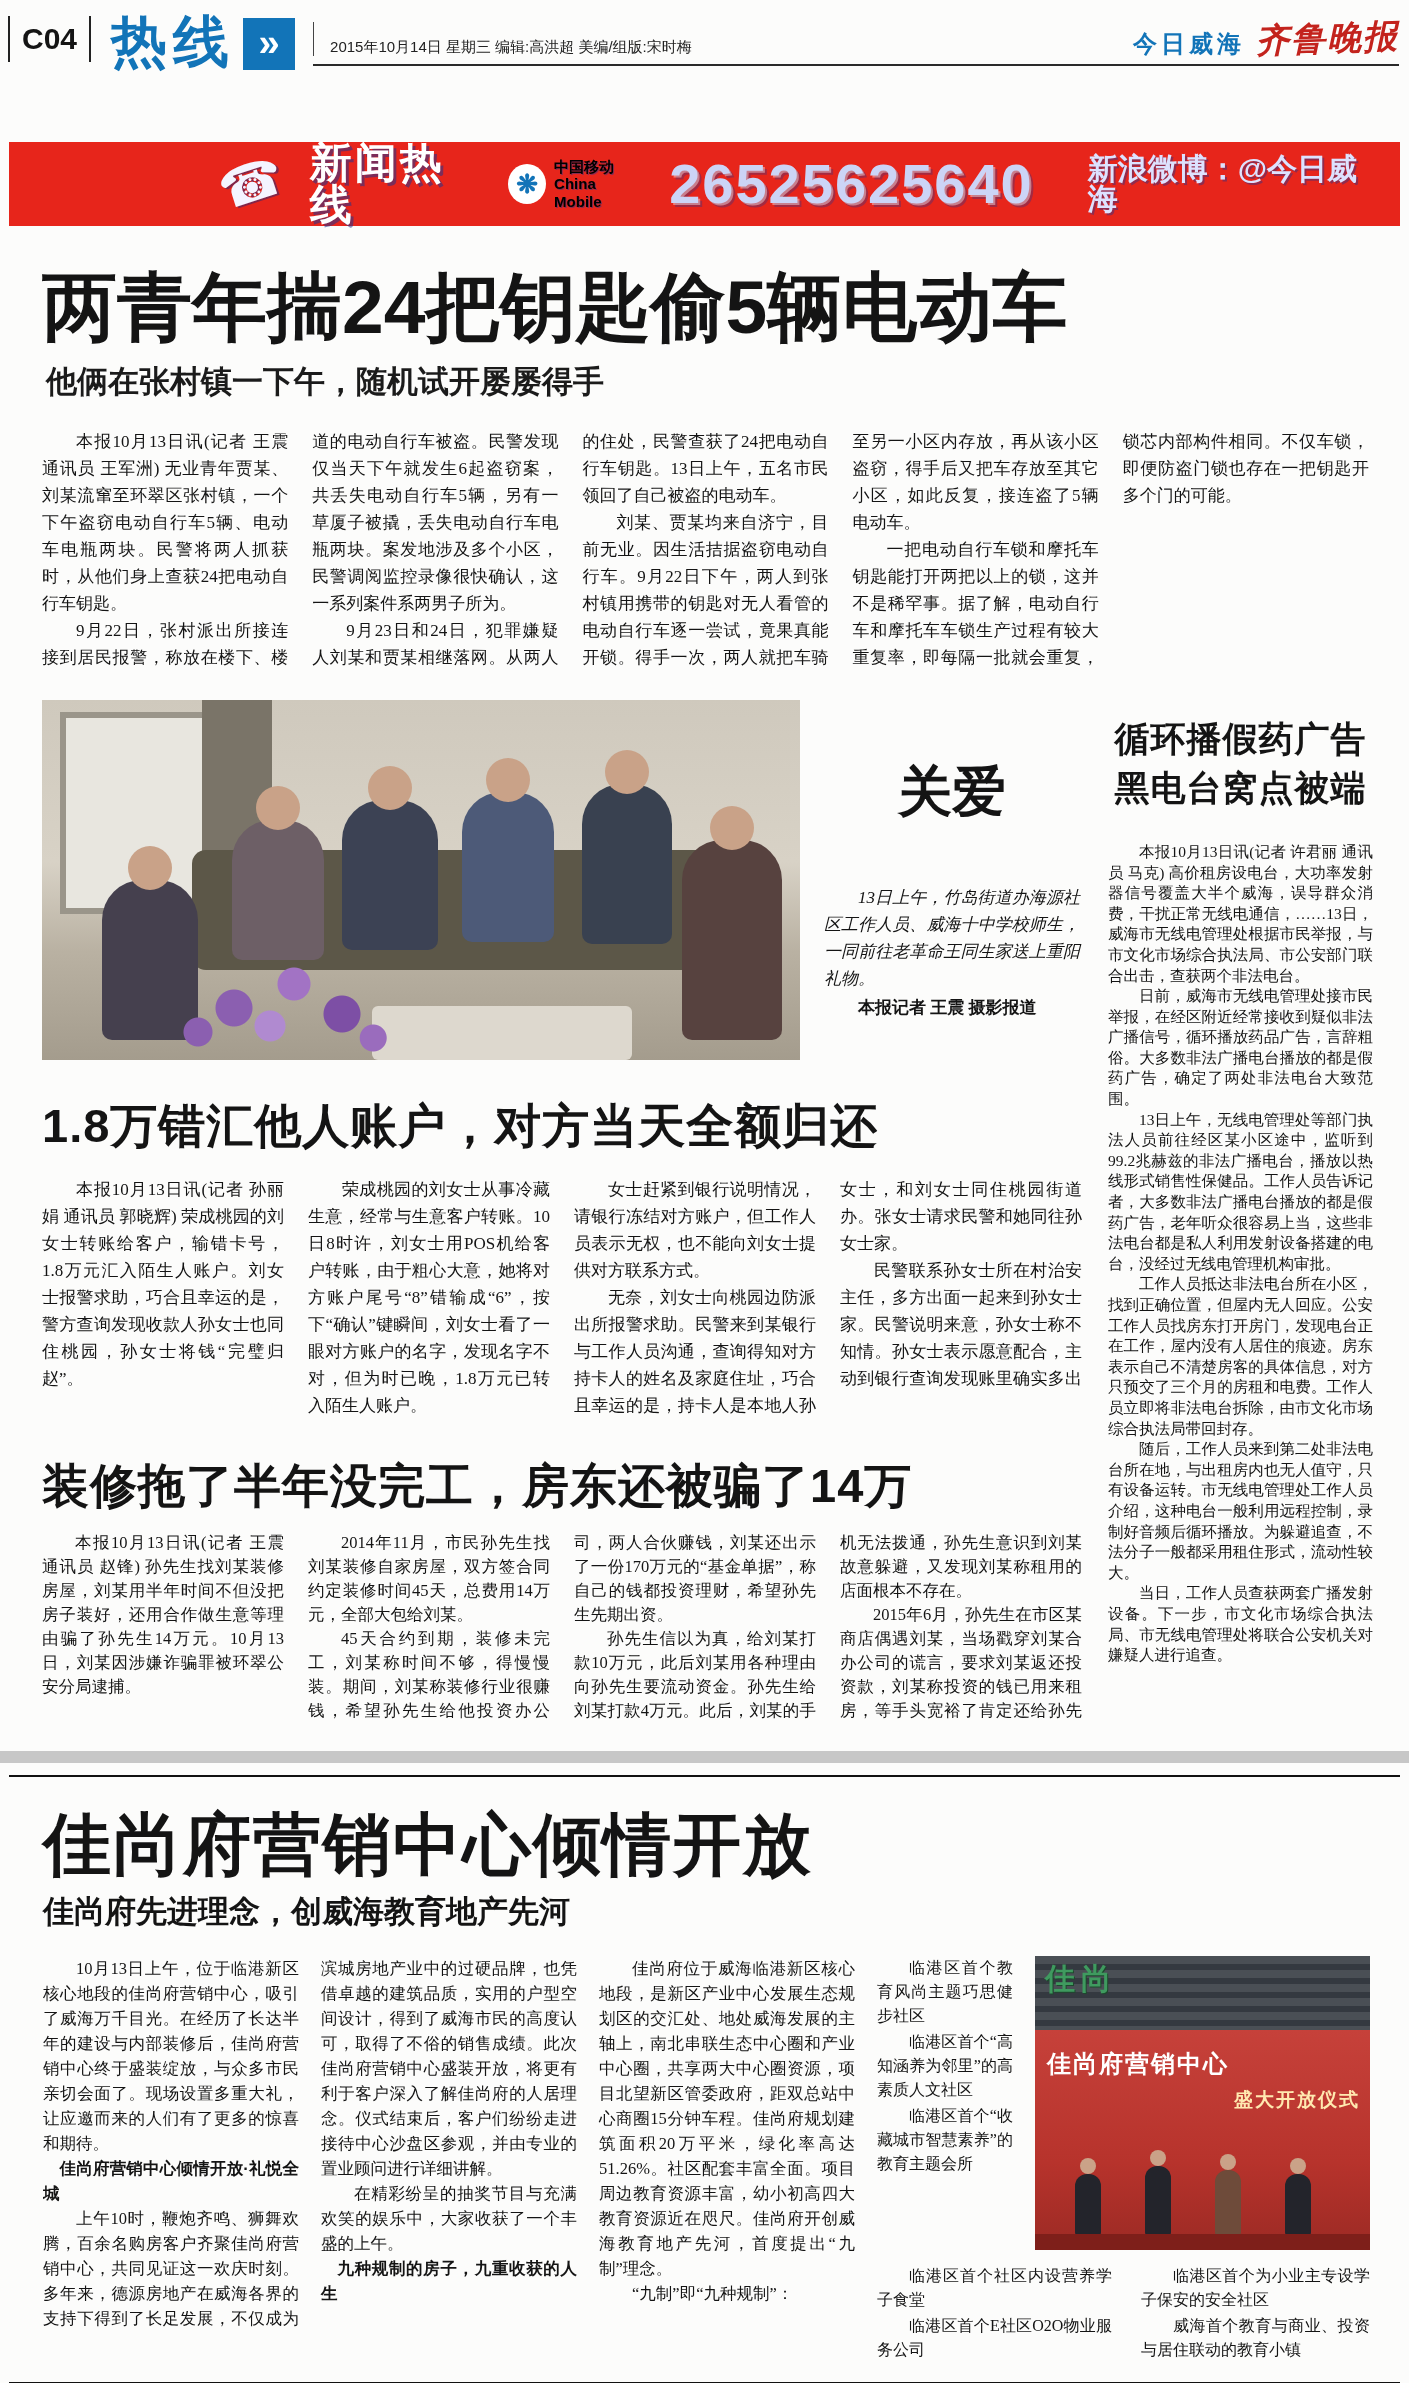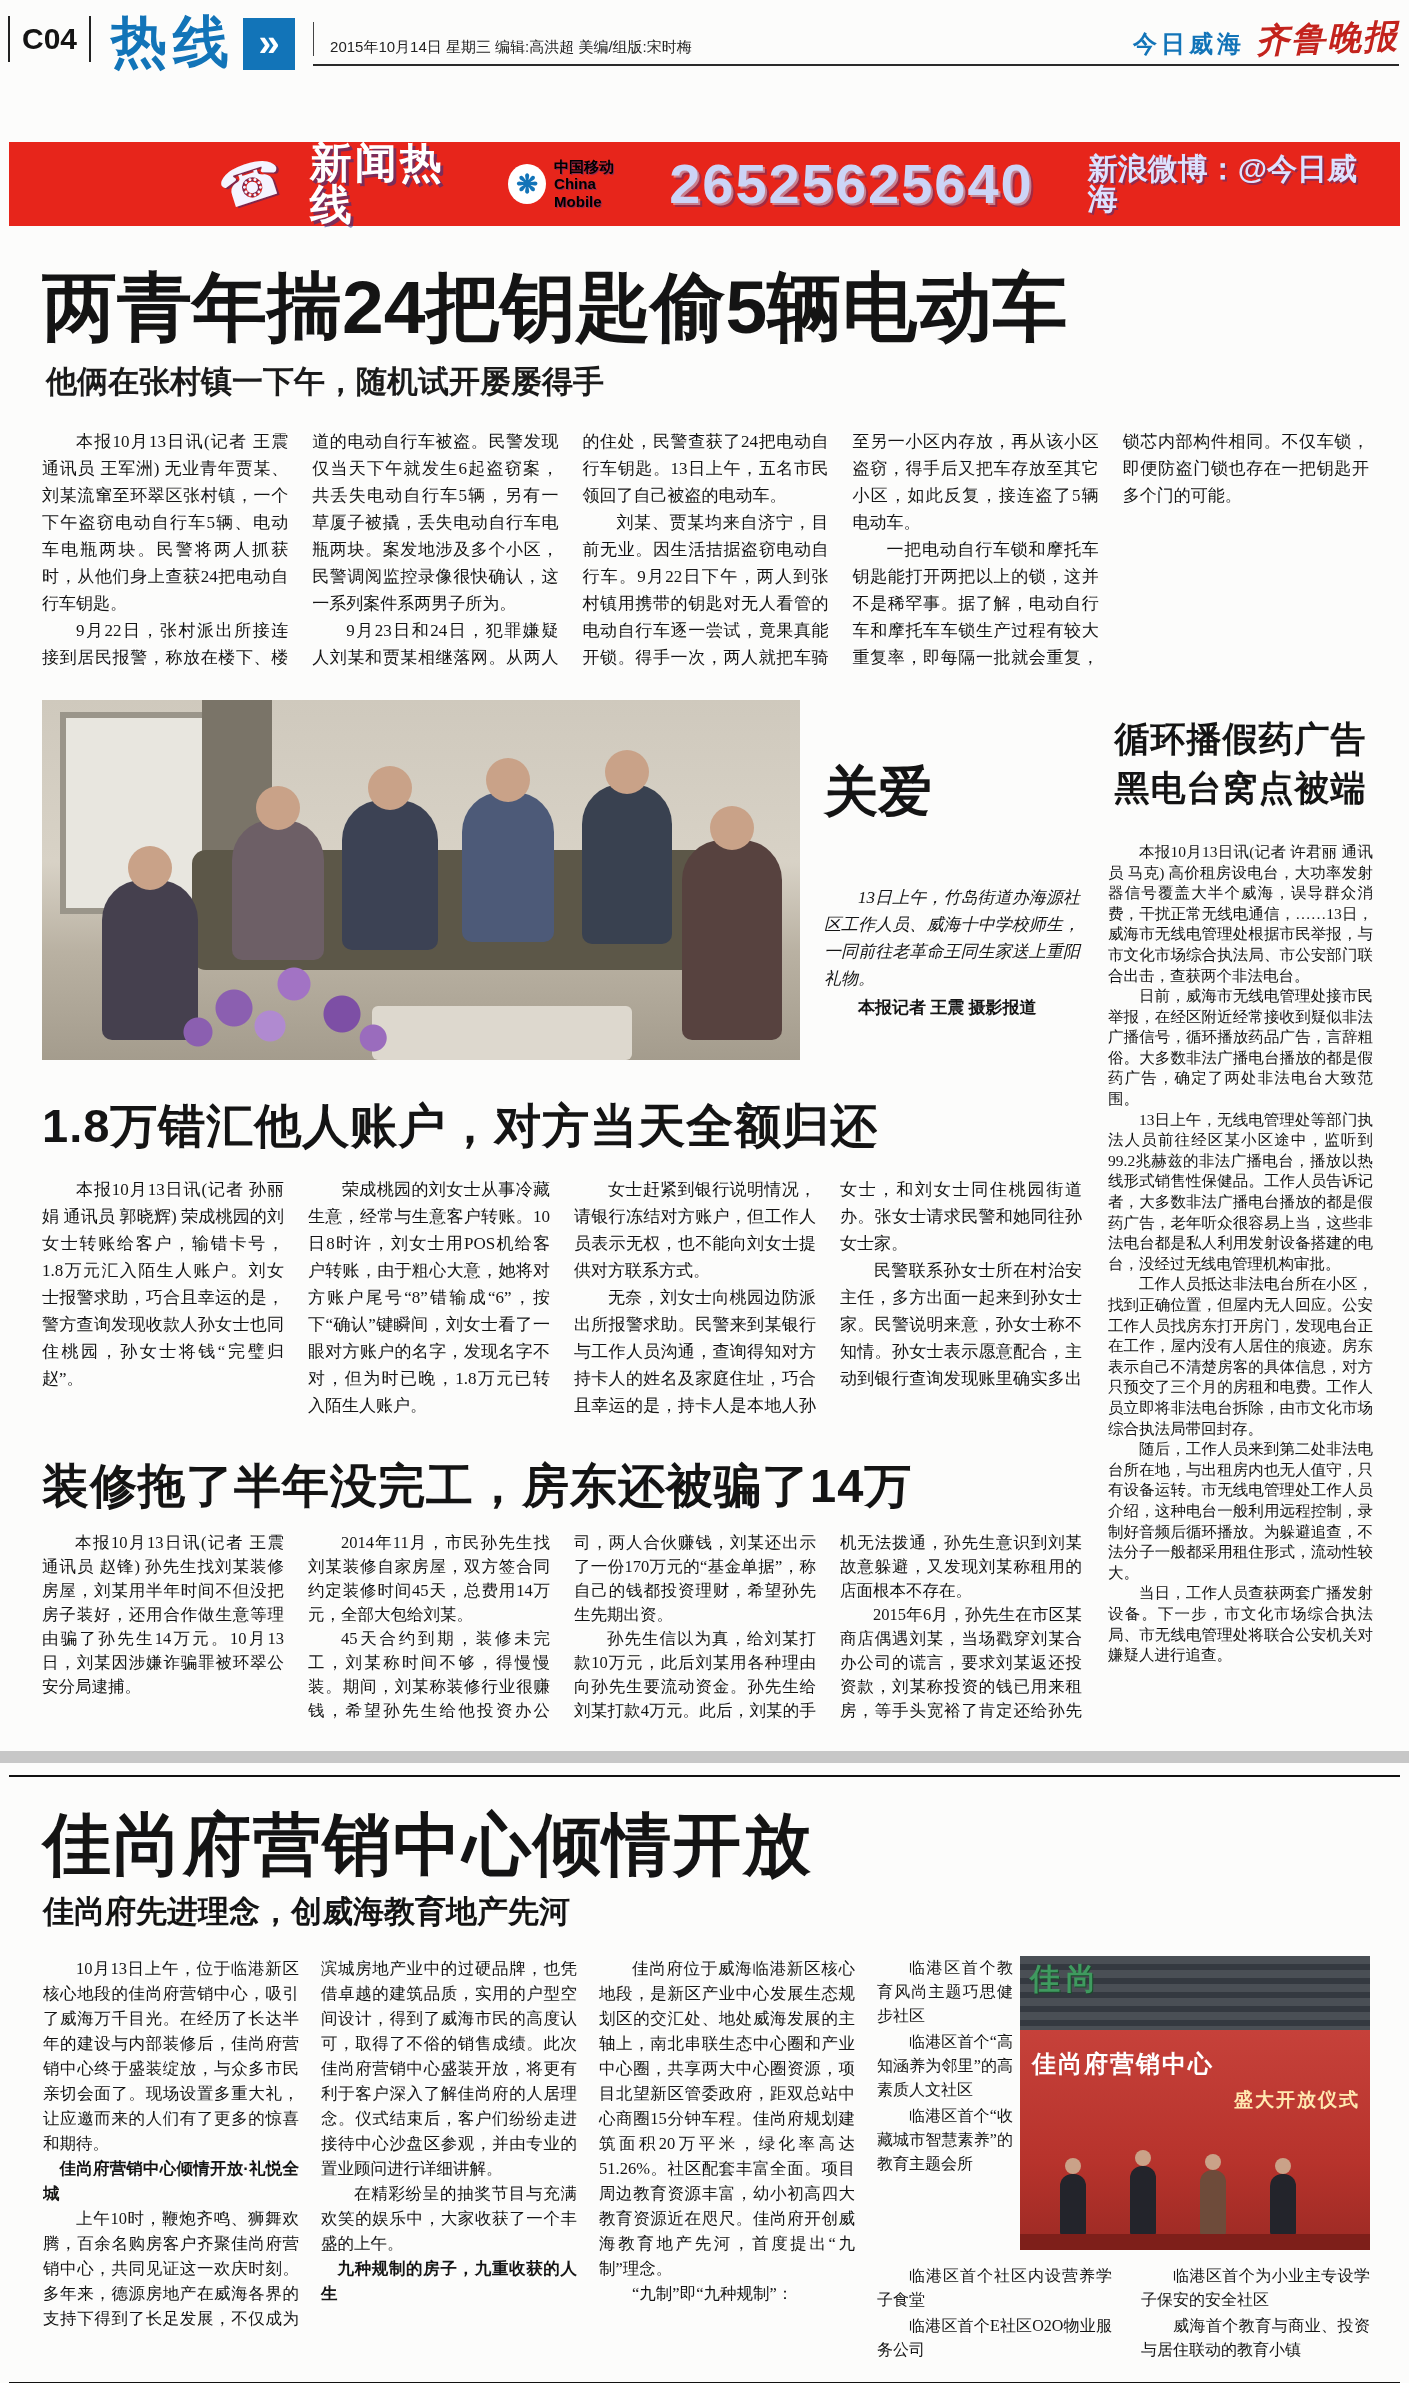--- a/index.html
+++ b/index.html
@@ -62,21 +62,21 @@
   .np-flowers{position:absolute;left:120px;bottom:4px;width:240px;height:120px;
       background:radial-gradient(circle at 30% 60%,#8b5fb0 0 18px,transparent 19px),
                  radial-gradient(circle at 55% 40%,#a273c4 0 16px,transparent 17px),
                  radial-gradient(circle at 75% 65%,#7d4fa5 0 18px,transparent 19px),
                  radial-gradient(circle at 45% 75%,#b08ad0 0 15px,transparent 16px),
                  radial-gradient(circle at 15% 80%,#8b5fb0 0 14px,transparent 15px),
                  radial-gradient(circle at 88% 85%,#9a6cbd 0 13px,transparent 14px);}
   .np-table{position:absolute;left:330px;bottom:0;width:260px;height:54px;background:#ddd8ce;border-radius:6px;}
 
   .photo-caption{width:256px;flex:0 0 auto;}
-  .cap-title{font:900 54px/1 "Liberation Sans",sans-serif;margin:64px 0 66px;}
+  .cap-title{font:900 54px/1 "Liberation Sans",sans-serif;text-align:center;margin:64px 0 66px;}
   .cap-text{font-size:17px;line-height:27px;text-align:justify;font-style:italic;}
   .cap-byline{font-size:17px;line-height:27px;font-weight:700;text-indent:2em;margin-top:2px;}
 
   .sidebar{flex:1;}
   .sidebar-title{font:900 35px/1.4 "Liberation Sans",sans-serif;margin:14px 0 30px;text-align:center;letter-spacing:1px;}
   .sidebar-body{font-size:15.5px;line-height:20.6px;text-align:justify;}
   .sidebar-body p{margin-bottom:0;}
 
   .art2{margin-top:40px;}
   .art2-title{font:900 47px/1.1 "Liberation Sans",sans-serif;margin:0 0 24px;letter-spacing:1px;white-space:nowrap;}
@@ -89,21 +89,21 @@
   
   .grey-bar{height:12px;background:#c7c7c7;margin:26px 0 12px;}
   .ad{border-top:2px solid #111;border-bottom:3px solid #111;margin:0 9px;padding:26px 30px 18px 34px;box-sizing:border-box;}
   .ad-title{font:900 68px/1.05 "Liberation Sans",sans-serif;margin:6px 0 12px;letter-spacing:2px;white-space:nowrap;}
   .ad-sub{font:700 31px/1.2 "Liberation Sans",sans-serif;margin:0 0 26px;}
   .ad-body{display:flex;gap:22px;}
   .ad-cols{width:812px;flex:0 0 auto;columns:3;column-gap:22px;font-size:16.5px;line-height:25px;text-align:justify;
            height:380px;overflow:hidden;}
   .ad-cols .st-h{font-weight:900;font-family:"Liberation Sans",sans-serif;text-indent:1em;}
   .ad-right{flex:1;}
-  .ad-right-top{display:flex;gap:7px;}
+  .ad-right-top{display:flex;gap:22px;}
   .ad-narrow{width:136px;flex:0 0 auto;font-size:16px;line-height:24px;text-align:justify;}
   .ad-narrow p{margin-bottom:2px;}
   .ad-photo{flex:1;height:294px;position:relative;overflow:hidden;background:#b8352e;}
   .adp-top{position:absolute;left:0;top:0;right:0;height:74px;
       background:repeating-linear-gradient(180deg,#4a4f55 0 8px,#343940 8px 14px);}
   .adp-sign{position:absolute;left:10px;top:8px;color:#3f9a5f;font:900 30px/1 "Liberation Sans",sans-serif;
             letter-spacing:6px;text-shadow:1px 1px 0 #1c4a2c;}
   .adp-red{position:absolute;left:0;top:74px;right:0;bottom:0;
       background:linear-gradient(180deg,#c6413a 0%,#b7332c 60%,#9c2a24 100%);}
   .adp-line1{position:absolute;left:12px;top:96px;color:#fff;font:900 24px/1 "Liberation Sans",sans-serif;letter-spacing:2px;}

